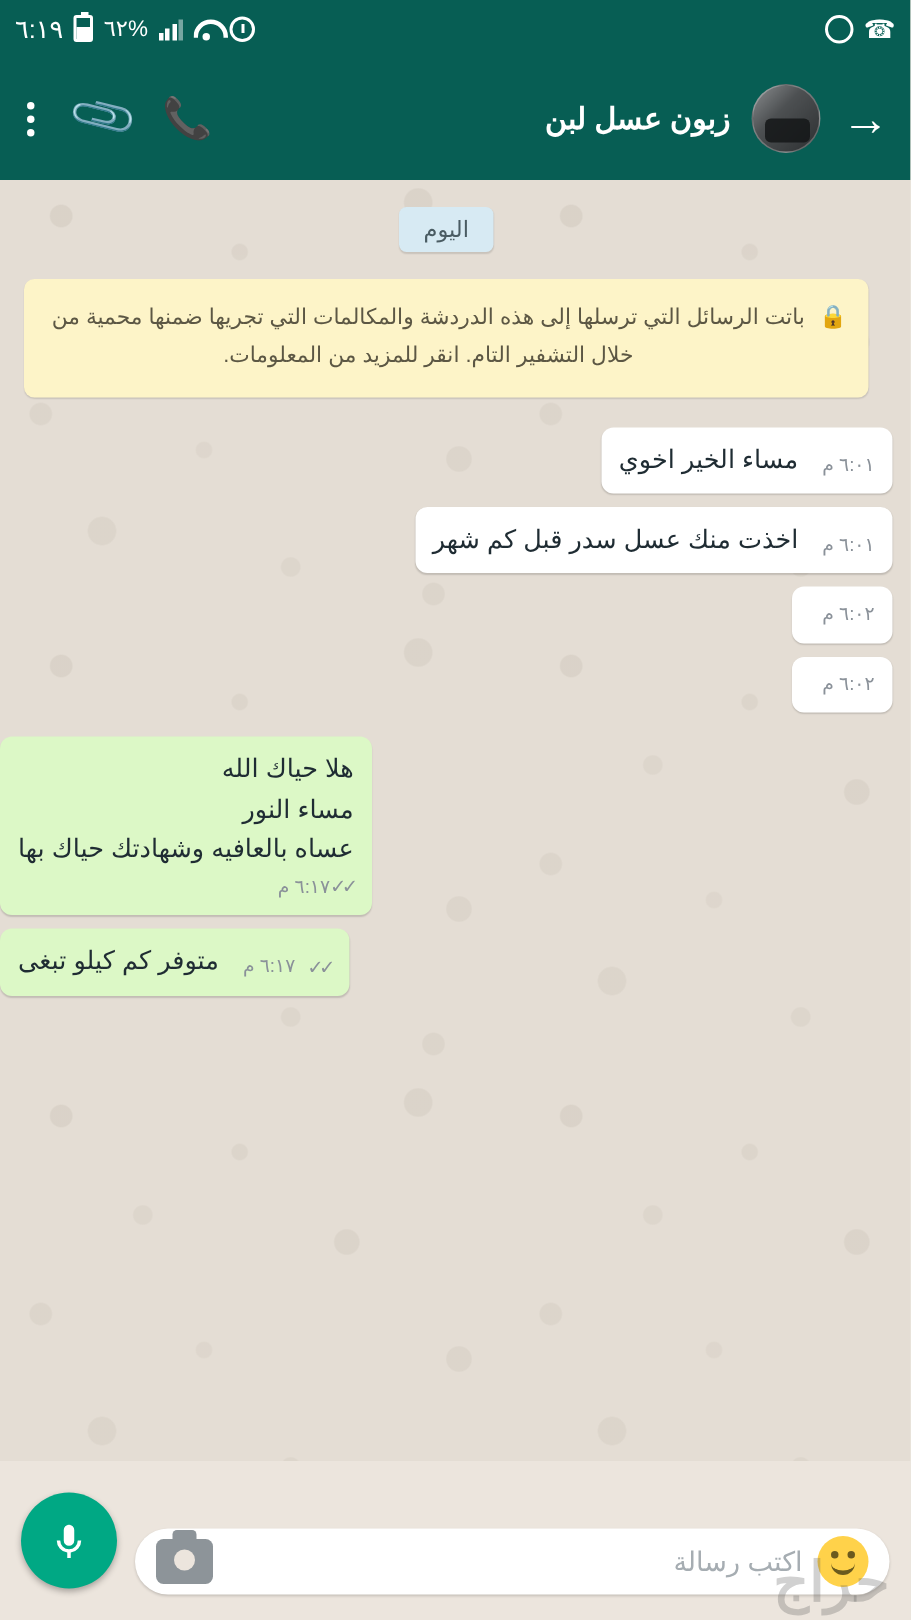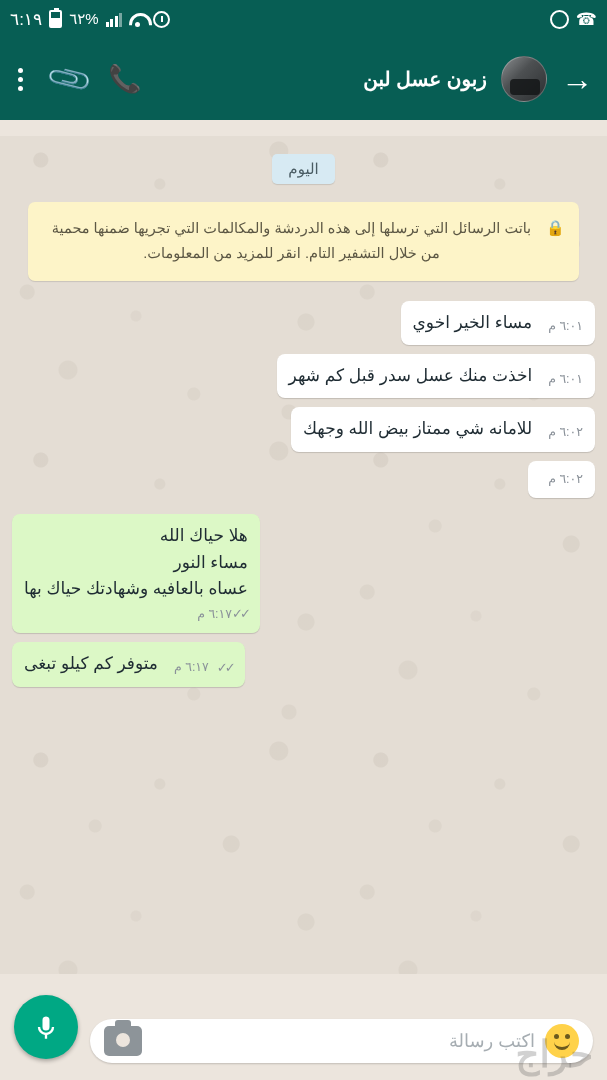--- a/index.html
+++ b/index.html
@@ -87,22 +87,21 @@
     background: rgba(20,22,24,.85); border-radius: 4px;
   }
   .backarrow { font-size: 32px; line-height: 1; }
 
   
   .chat {
     flex: 1 1 auto;
     position: relative;
     background-color: #e4ddd4;
     overflow: hidden;
-    padding: 14px 12px 0 12px;
-    margin-top: 16px;
+    padding: 14px 12px 0 0;
   }
   .chat .wallpaper {
     position: absolute; inset: 0;
     opacity: .5;
     background-image:
       radial-gradient(circle at 12% 8%, rgba(160,150,135,.30) 0 7px, transparent 8px),
       radial-gradient(circle at 47% 16%, rgba(160,150,135,.22) 0 5px, transparent 6px),
       radial-gradient(circle at 82% 5%, rgba(160,150,135,.26) 0 9px, transparent 10px),
       radial-gradient(circle at 28% 30%, rgba(160,150,135,.20) 0 6px, transparent 7px),
       radial-gradient(circle at 68% 36%, rgba(160,150,135,.25) 0 8px, transparent 9px),
@@ -305,21 +304,20 @@
             <span class="meta">٦:٠١ م</span>
             <span class="btext">اخذت منك عسل سدر قبل كم شهر</span>
           </div>
         </div>
       </div>
 
       <div class="row in">
         <div class="bubble in">
           <div class="bubble-line">
             <span class="meta">٦:٠٢ م</span>
-            <span class="btext">للامانه شي ممتاز بيض الله وجهك</span>
           </div>
         </div>
       </div>
 
       <div class="row in">
         <div class="bubble in">
           <div class="bubble-line">
             <span class="meta">٦:٠٢ م</span>
           </div>
         </div>

